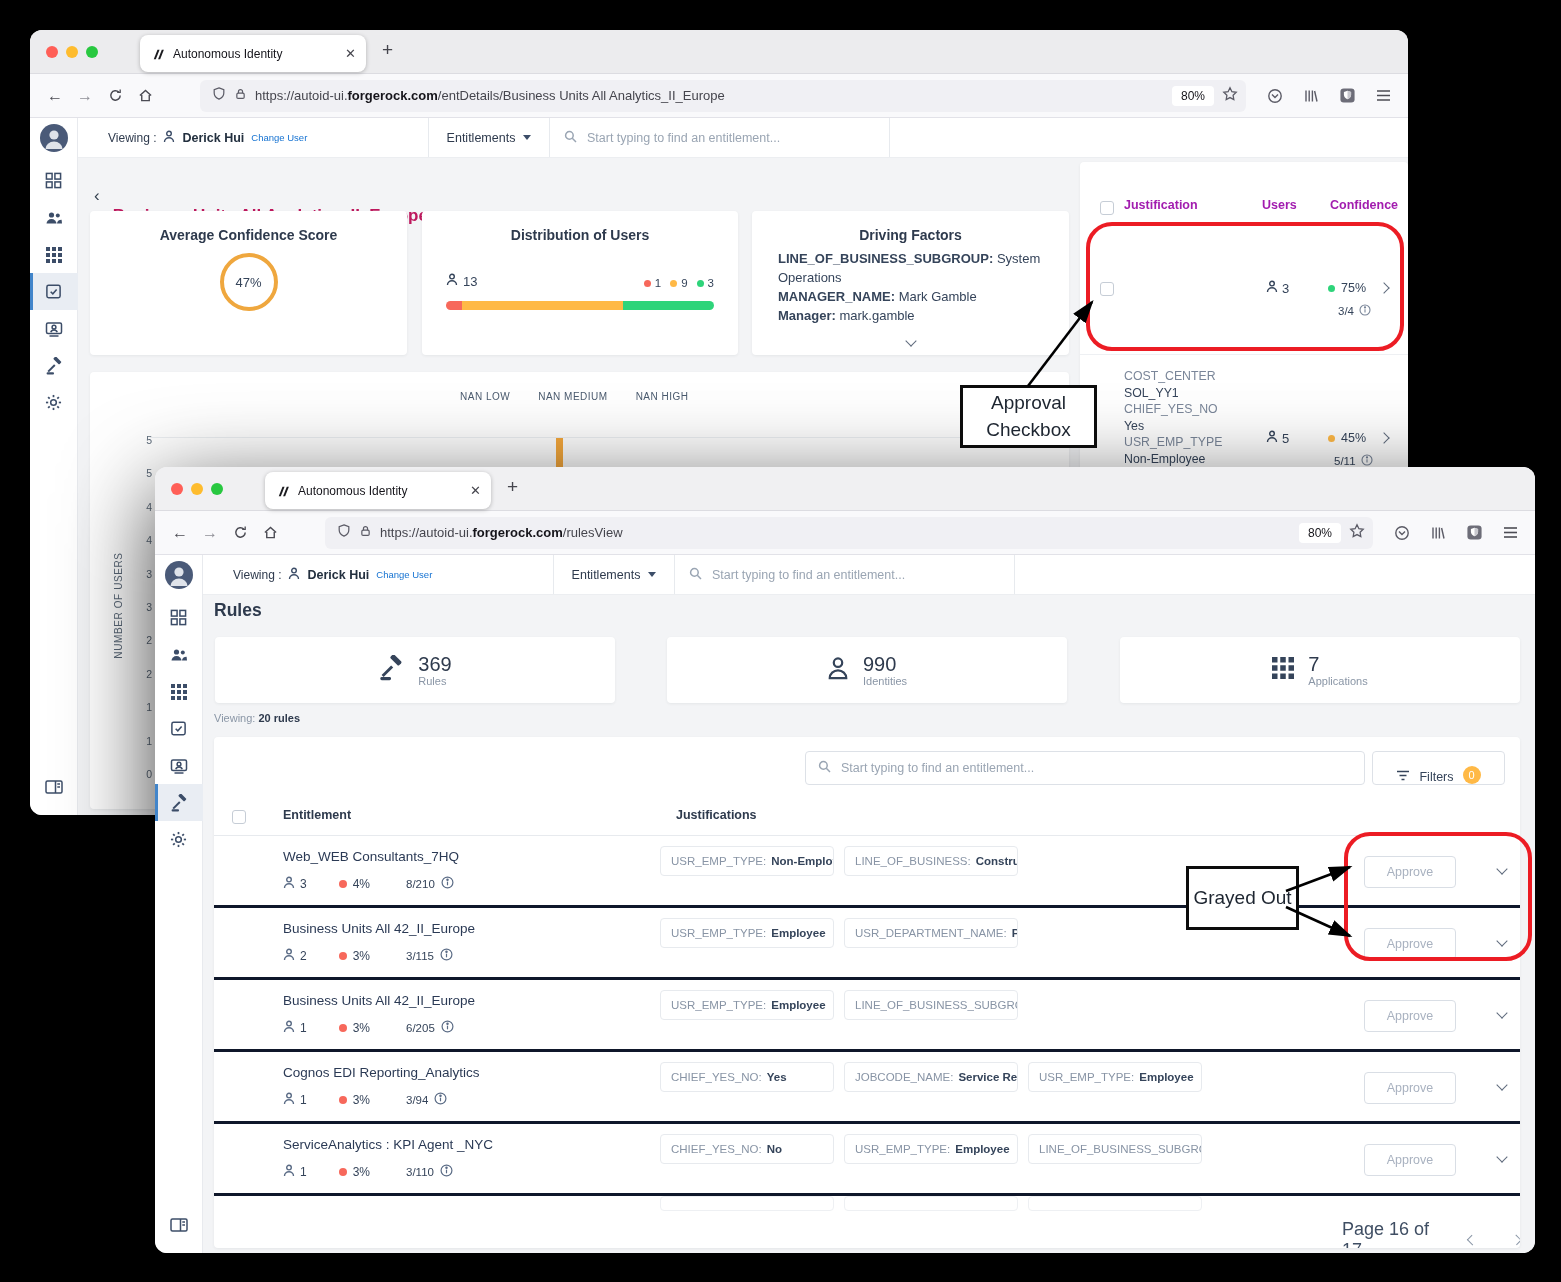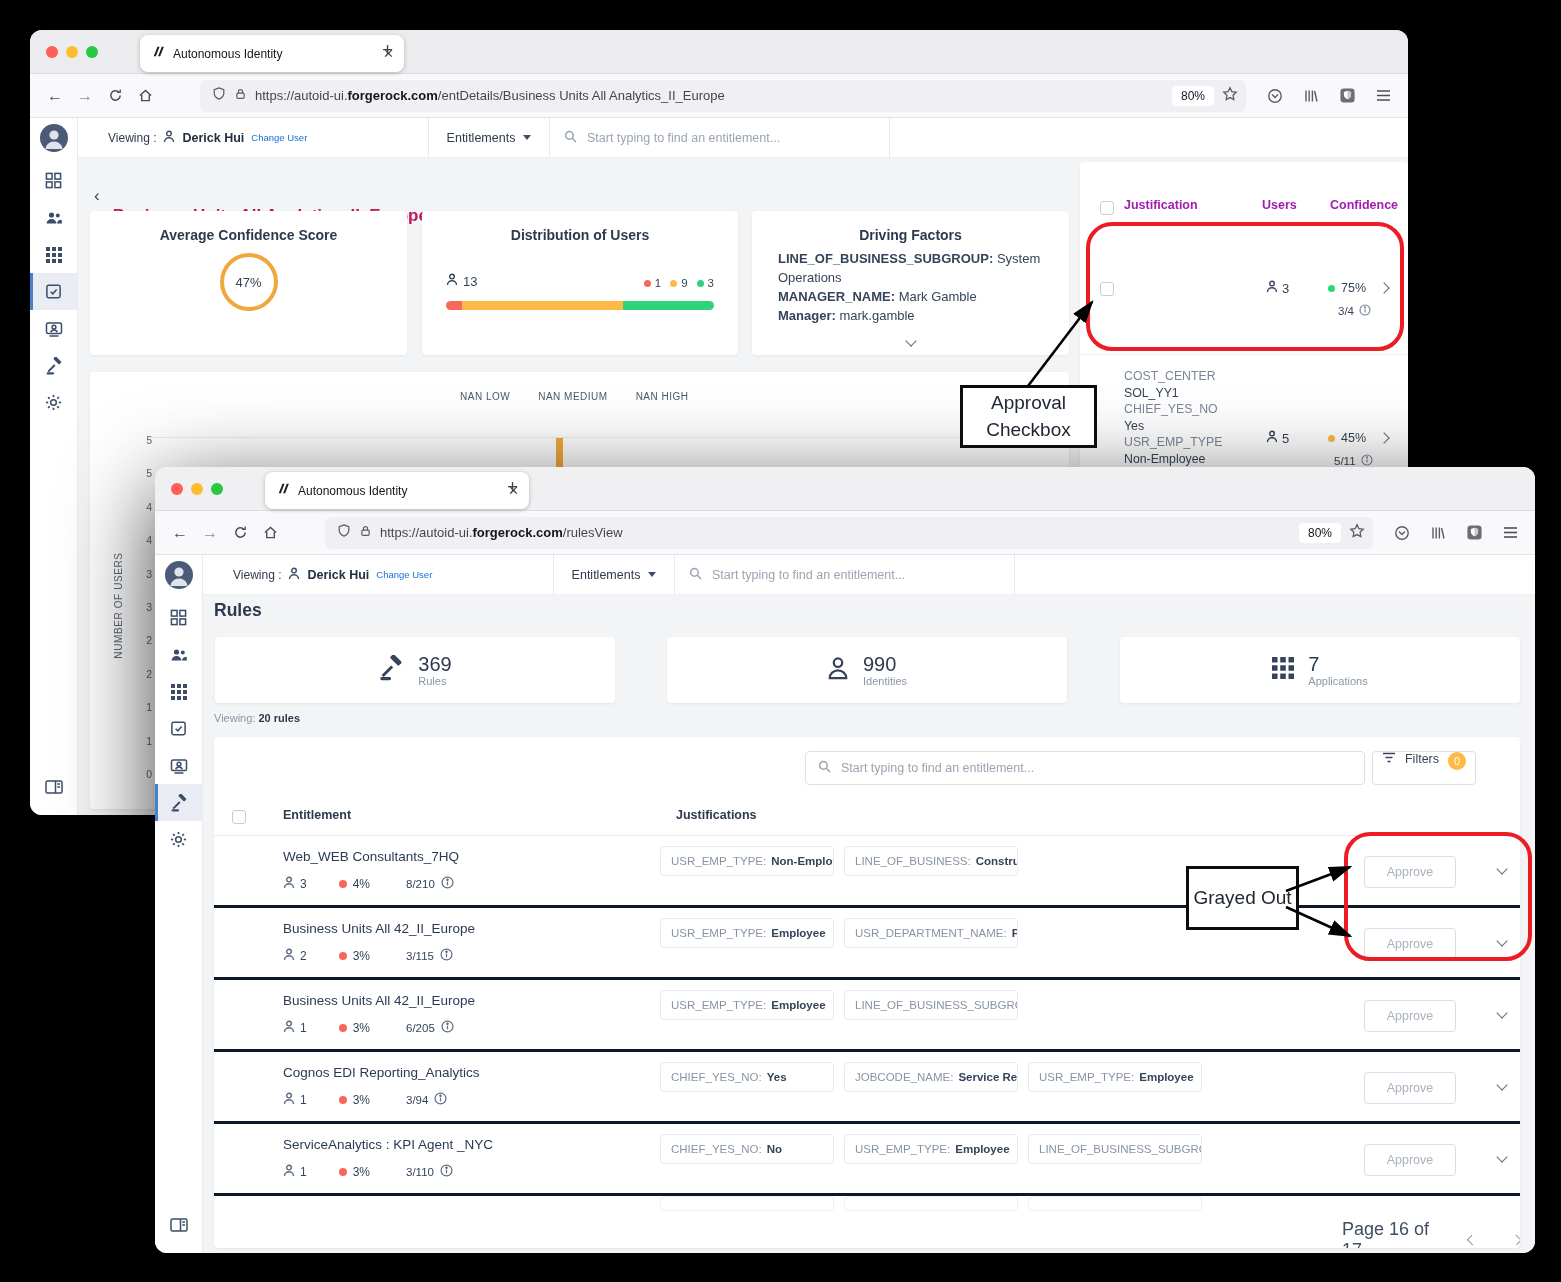--- a/index.html
+++ b/index.html
@@ -8,22 +8,22 @@
 
   
   .window{position:absolute;background:#f3f4f6;border-radius:12px;overflow:hidden;
           box-shadow:0 18px 60px rgba(0,0,0,.6);}
   #w1{left:30px;top:30px;width:1378px;height:785px;z-index:1;}
   #w2{left:155px;top:467px;width:1380px;height:786px;z-index:10;box-shadow:0 24px 90px rgba(0,0,0,.75);}
   .titlebar{position:relative;height:44px;background:#ececee;border-bottom:1px solid #dcdce1;}
   .lights{position:absolute;left:16px;top:16px;display:flex;gap:8px;}
   .light{width:12px;height:12px;border-radius:50%;}
   .l-red{background:#ff5f57;} .l-yel{background:#febc2e;} .l-grn{background:#28c840;}
-  .tab{position:absolute;left:110px;top:5px;width:264px;height:37px;background:#fff;border-radius:8px;
-       box-shadow:0 1px 4px rgba(0,0,0,.25);display:flex;align-items:center;padding:4px 10px;gap:8px;}
+  .tab{position:absolute;left:110px;top:5px;width:226px;height:37px;background:#fff;border-radius:8px;
+       box-shadow:0 1px 4px rgba(0,0,0,.25);display:flex;align-items:flex-start;padding:12px 10px;gap:8px;}
   .tab-title{flex:1;font-size:12px;color:#15141a;white-space:nowrap;overflow:hidden;}
   .tab-close{color:#45454d;font-size:13px;line-height:1;}
   .newtab{position:absolute;left:352px;top:9px;font-size:19px;color:#45454d;}
   .toolbar{display:flex;align-items:center;height:44px;background:#f9f9fb;border-bottom:1px solid #e2e2e8;padding:0 10px;}
   .nav-ic{width:30px;height:30px;display:flex;align-items:center;justify-content:center;color:#4c4c54;
           font-size:16px;flex:0 0 auto;}
   .urlbar{flex:1;height:32px;background:#f0f0f4;border-radius:6px;display:flex;align-items:center;
           padding:0 8px 0 12px;gap:8px;margin:0 10px 0 40px;min-width:0;}
   .url-text{font-size:13px;color:#45454d;white-space:nowrap;overflow:hidden;}
   .url-text b{color:#15141a;font-weight:bold;}
@@ -96,22 +96,22 @@
   
   .rules-title{position:absolute;left:11px;top:5px;font-size:17.5px;font-weight:600;color:#2e3a4d;}
   .statcard{height:66px;display:flex;align-items:center;justify-content:center;gap:14px;}
   .stat-val{font-size:20px;color:#2e3a4d;line-height:22px;}
   .stat-lab{font-size:11px;color:#8a96a6;}
   .viewing-line{position:absolute;left:11px;top:117px;font-size:11px;color:#8a96a6;}
   .viewing-line b{color:#2e3a4d;font-weight:bold;}
   .tablecard{position:absolute;left:11px;top:142px;width:1306px;height:511px;}
   .tsearch{position:absolute;left:591px;top:14px;width:560px;height:34px;border:1px solid #dde1e7;border-radius:4px;
            display:flex;align-items:center;gap:8px;padding:0 12px;background:#fff;}
-  .filters{position:absolute;left:1158px;top:14px;width:104px;height:34px;border:1px solid #dde1e7;border-radius:4px;
-           display:flex;align-items:flex-start;justify-content:center;gap:9px;background:#fff;font-size:12.5px;color:#35445a;}
+  .filters{position:absolute;left:1158px;top:14px;width:133px;height:34px;border:1px solid #dde1e7;border-radius:4px;
+           display:flex;align-items:flex-end;justify-content:center;gap:9px;background:#fff;font-size:12.5px;color:#35445a;}
   .fbadge{width:18px;height:18px;border-radius:50%;background:#ffb946;color:#fff;font-size:11px;display:flex;
           align-items:center;justify-content:center;}
   .thead{position:absolute;left:0;top:71px;width:100%;height:28px;border-bottom:1px solid #e7eaee;
          font-size:12.5px;font-weight:700;color:#2e3a4d;}
   .trow{position:absolute;left:0;width:100%;height:72px;border-bottom:3px solid #0f172a;}
   .ent-name{position:absolute;left:69px;top:13px;font-size:13.5px;color:#2b3a55;}
   .rstats{position:absolute;left:69px;top:40px;display:flex;align-items:center;font-size:12px;color:#35445a;}
   .pdot{width:8px;height:8px;border-radius:50%;background:#f7685b;}
   .chips{position:absolute;left:446px;top:10px;display:flex;gap:10px;}
   .chip{width:174px;height:30px;border:1px solid #e7eaee;border-radius:4px;background:#fff;display:flex;

